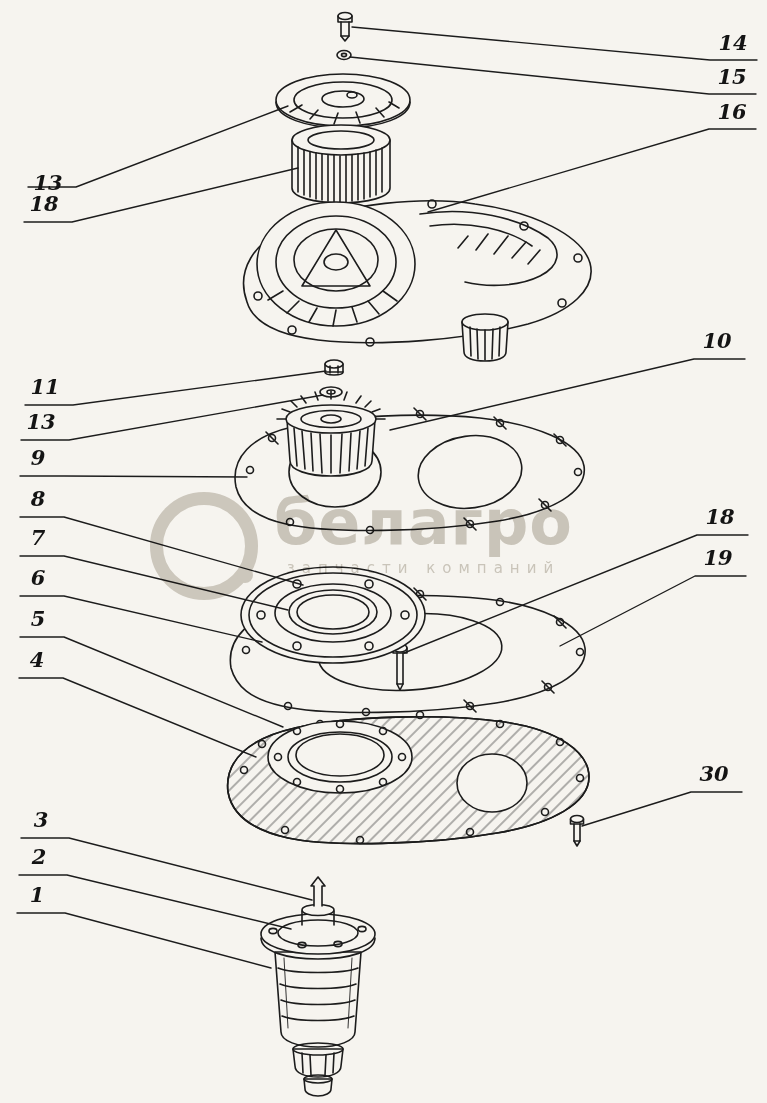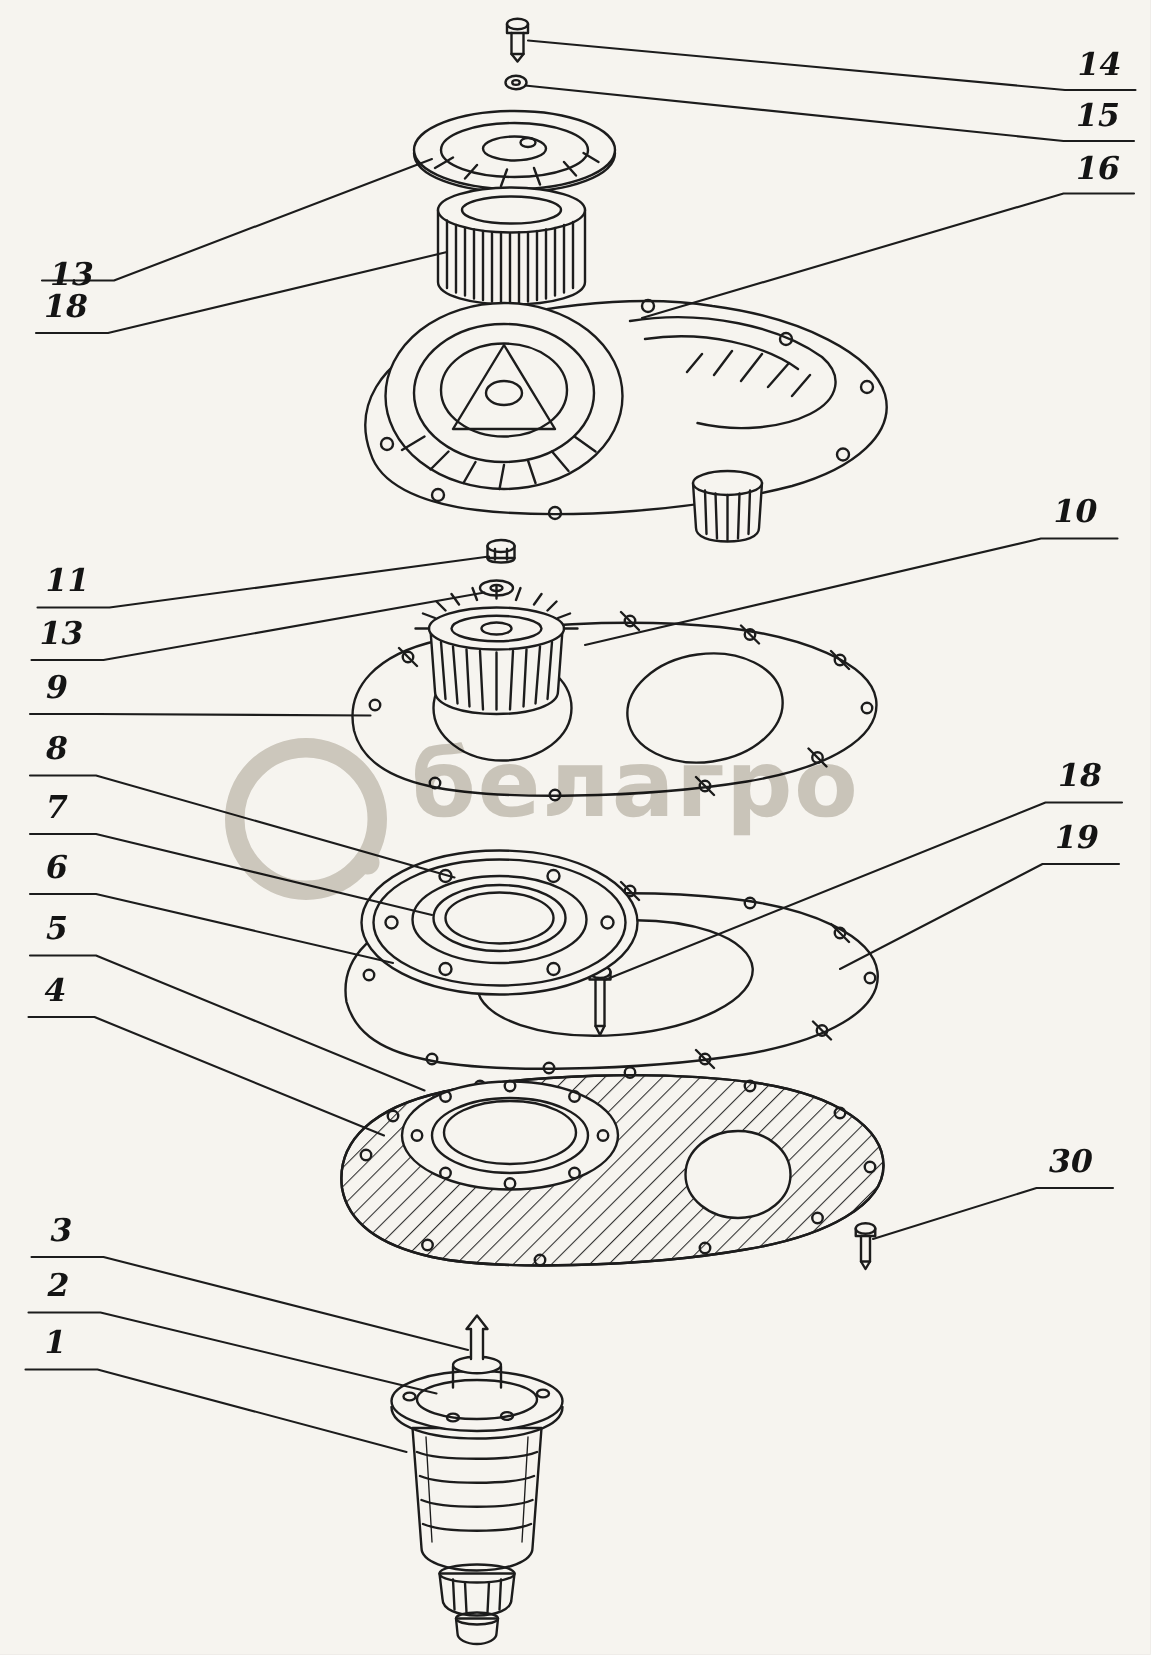--- a/index.html
+++ b/index.html
@@ -251,20 +251,21 @@
         <path d="M19 875 L67 875 L291 929"></path>
         <path d="M17 913 L65 913 L271 968"></path>
       </g>
     </g>
   </svg>
 
   <div class="watermark">
     <span class="wm-ring"></span>
     <div class="wm-text">
       <div class="wm-title">белагро</div>
+      <div class="wm-sub">запчасти компаний</div>
     </div>
   </div>
 
   <div class="callout" style="left:733px;top:44px">14</div>
   <div class="callout" style="left:732px;top:78px">15</div>
   <div class="callout" style="left:732px;top:113px">16</div>
   <div class="callout" style="left:48px;top:184px">13</div>
   <div class="callout" style="left:44px;top:205px">18</div>
   <div class="callout" style="left:717px;top:342px">10</div>
   <div class="callout" style="left:45px;top:388px">11</div>

